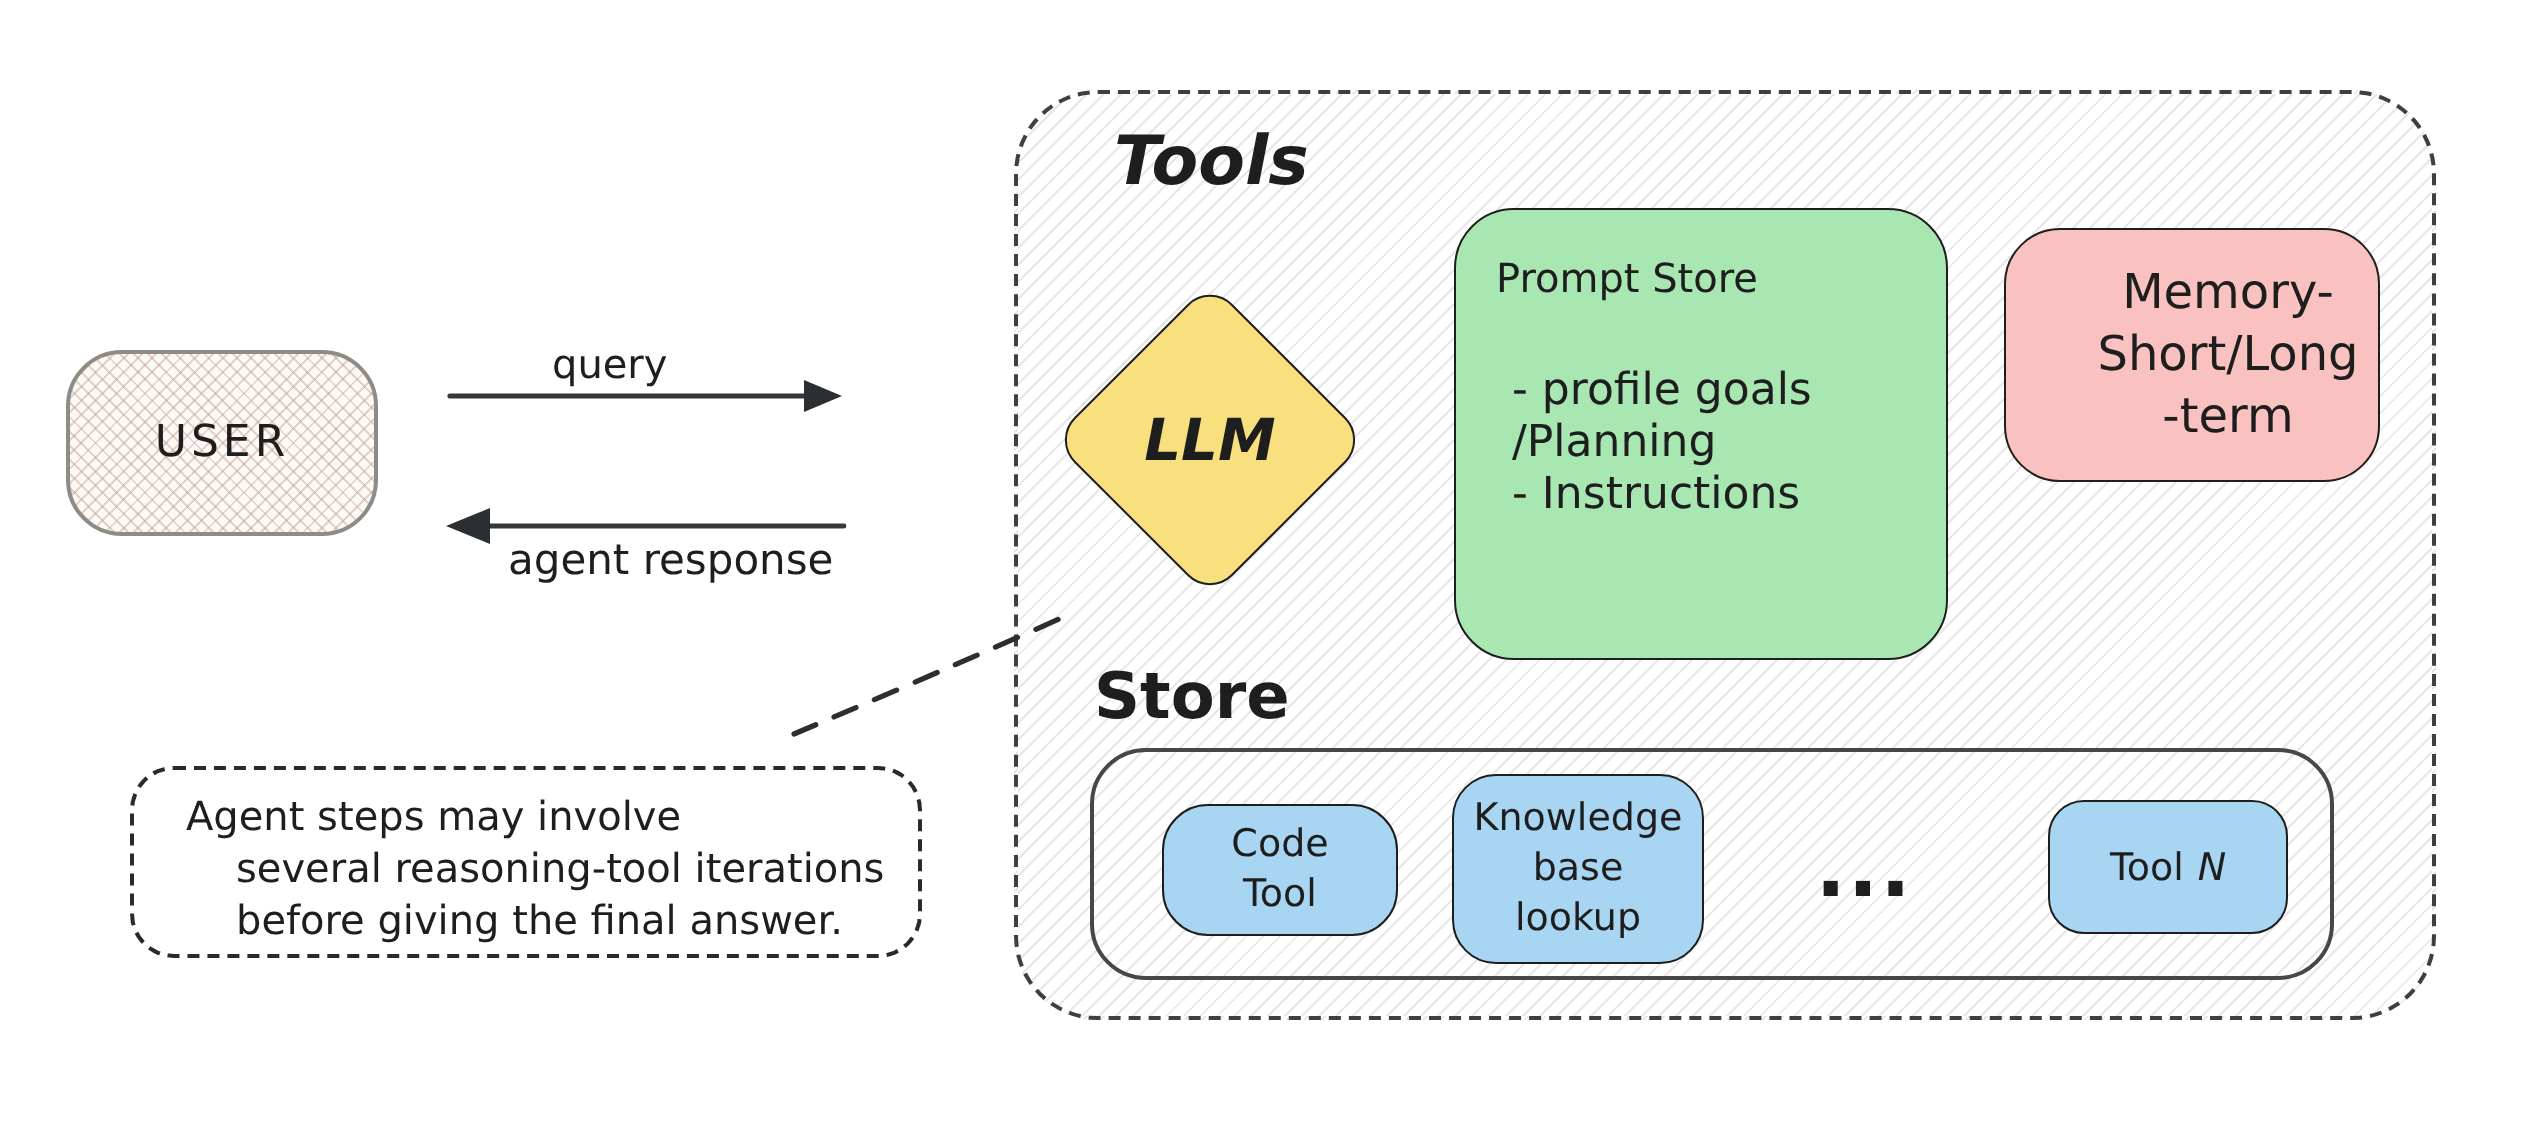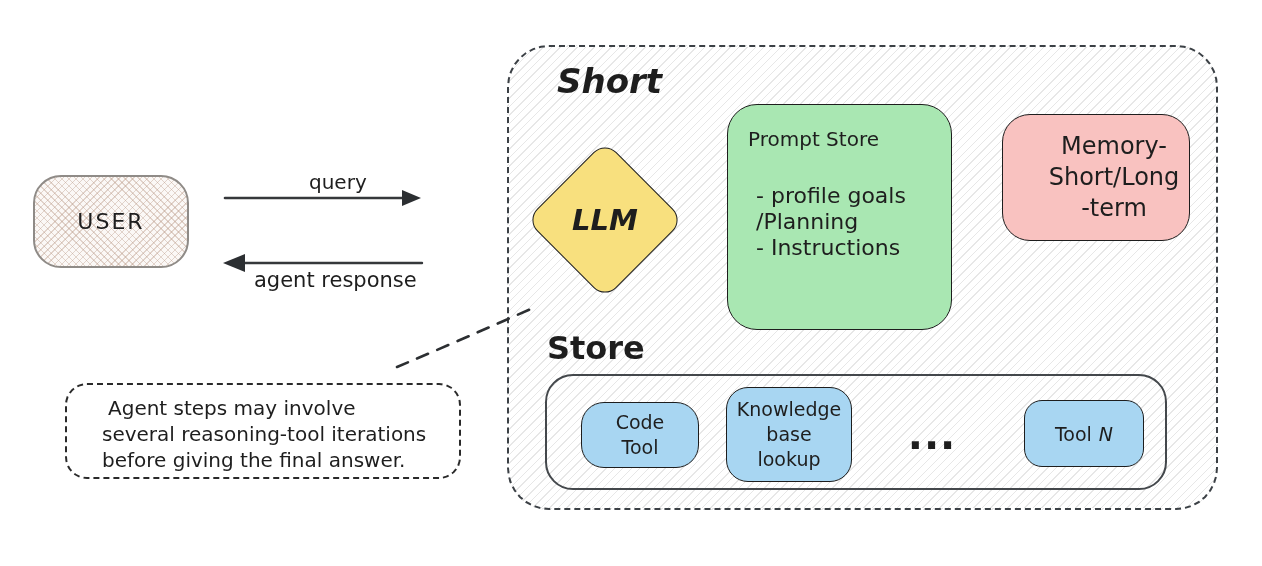--- a/index.html
+++ b/index.html
@@ -40,21 +40,21 @@
     letter-spacing: 2px;
   }
 
   
   .flow-label {
     position: absolute;
     font-size: 20px;
     z-index: 3;
     white-space: nowrap;
   }
-  .query-label { left: 276px; top: 170px; margin-left: 33px; }
+  .query-label { left: 276px; top: 170px; }
   .response-label { left: 254px; top: 268px; font-size: 21px; }
 
   
   .agent-container {
     position: absolute;
     left: 507px; top: 45px;
     width: 711px; height: 465px;
     border: 2.5px dashed #3b4045;
     border-radius: 42px;
     background-color: #ffffff;
@@ -87,21 +87,21 @@
     text-align: center;
     font-size: 29px;
     font-weight: bold;
     font-style: italic;
   }
 
   
   .prompt-store {
     position: absolute;
     left: 218px; top: 57px;
-    width: 225px; height: 226px;
+    width: 247px; height: 226px;
     background: #a9e7b2;
     border: 1.8px solid #1e1e1e;
     border-radius: 30px;
     padding: 22px 14px 0 20px;
   }
   .prompt-store-title { font-size: 20px; }
   .prompt-store-lines { margin-top: 32px; margin-left: 8px; }
   .prompt-store-lines .ps-line {
     font-size: 22px;
     line-height: 26px;
@@ -179,23 +179,22 @@
     border: 2.2px dashed #2a2a2a;
     border-radius: 22px;
     background: #ffffff;
     padding: 10px 0 0 26px;
     z-index: 2;
   }
   .callout .callout-line {
     font-size: 20px;
     line-height: 26px;
     white-space: nowrap;
-    margin-left: 15px;
-  }
-  .callout .callout-line.indent { margin-left: 9px; }
+  }
+  .callout .callout-line.indent { margin-left: 25px; }
 </style>
 </head>
 <body>
 
 <div class="canvas">
 
   <svg class="overlay" width="1262" height="566" viewBox="0 0 1262 566">
     <g>
       <line x1="225" y1="198" x2="406" y2="198" stroke="#35383b" stroke-width="2.6" stroke-linecap="round"></line>
       <polygon points="402,190 421,198 402,206" fill="#2c2f32"></polygon>
@@ -209,21 +208,21 @@
 
   <div class="user-box">
     <span class="user-label">USER</span>
   </div>
 
   <div class="flow-label query-label">query</div>
   <div class="flow-label response-label">agent response</div>
 
   <div class="agent-container">
 
-    <div class="agent-title">Short</div>
+    <div class="agent-title">Tools</div>
 
     <div class="llm-diamond"></div>
     <div class="llm-label">LLM</div>
 
     <div class="prompt-store">
       <div class="prompt-store-title">Prompt Store</div>
       <div class="prompt-store-lines">
         <div class="ps-line">- profile goals</div>
         <div class="ps-line">/Planning</div>
         <div class="ps-line">- Instructions</div>

